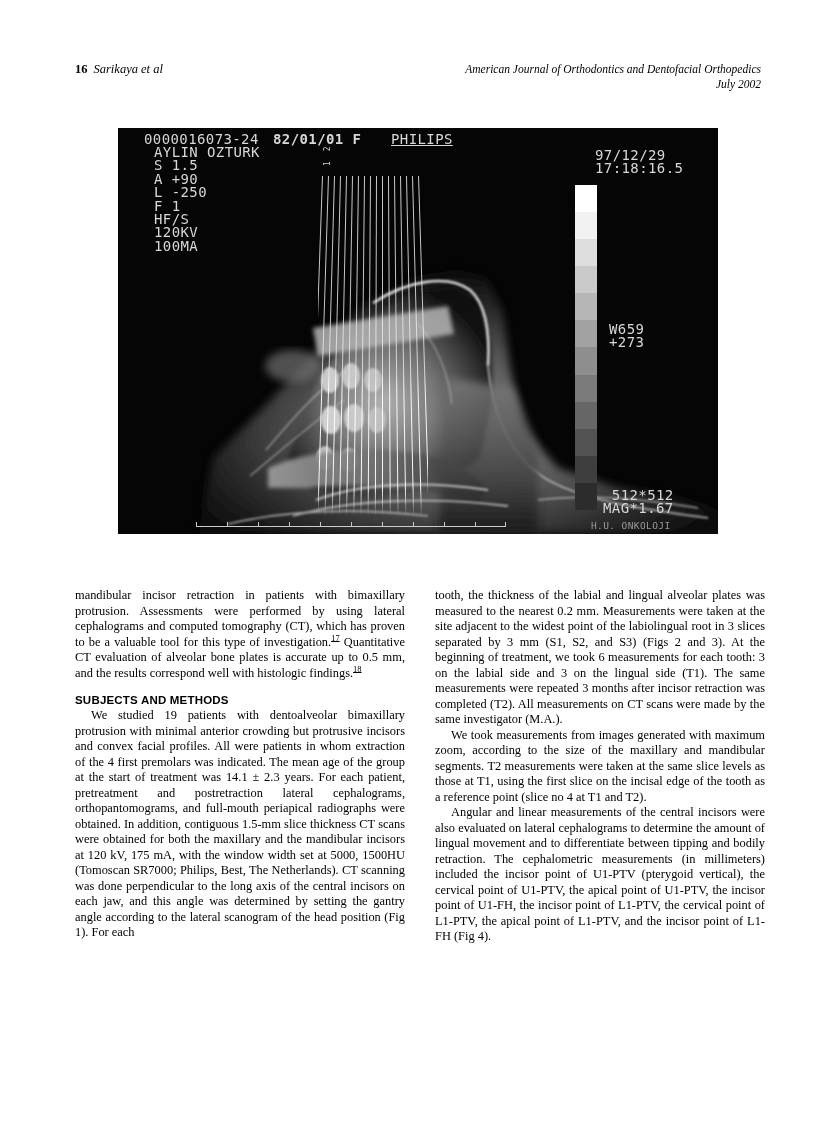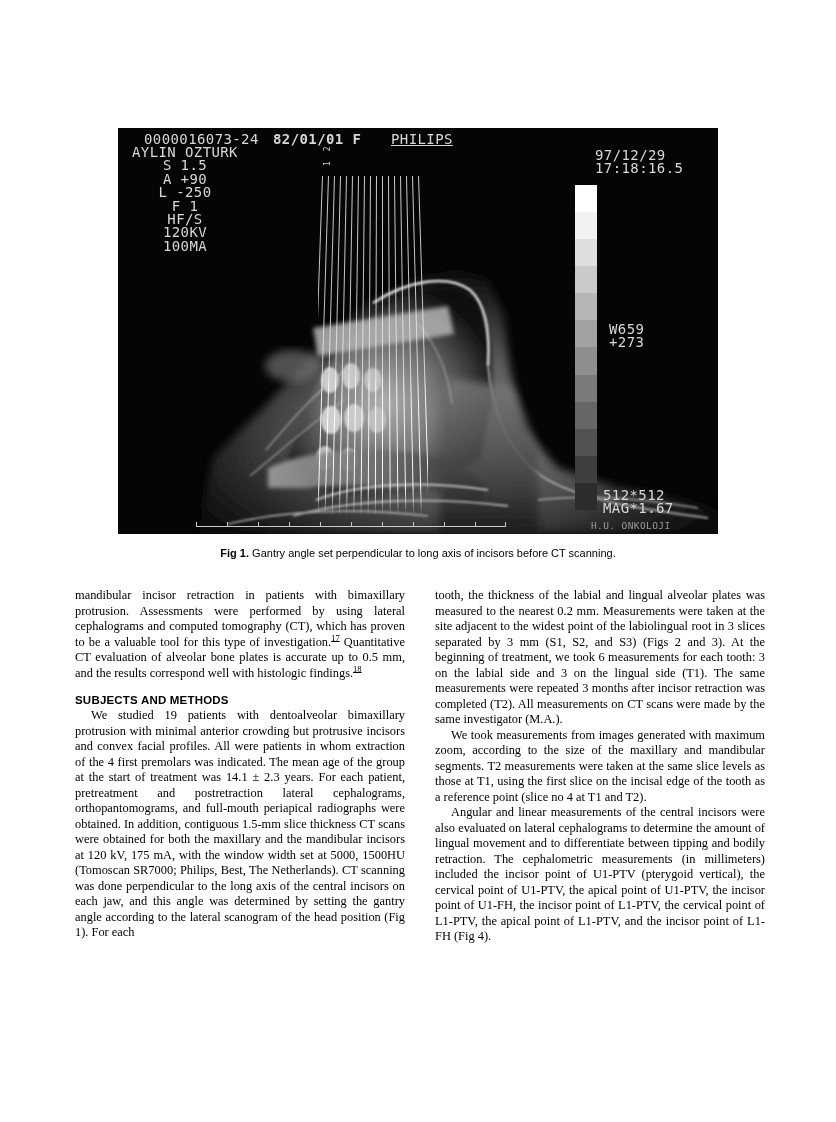--- a/index.html
+++ b/index.html
@@ -84,23 +84,23 @@
     font-size: 14px;
     line-height: 13.4px;
     color: #d8d8d8;
     letter-spacing: 0.4px;
     white-space: pre;
   }
   .ct-hdr-id   { left: 26px;  top: 5px; }
   .ct-hdr-dob  { left: 155px; top: 5px; font-weight: bold; }
   .ct-hdr-mfr  { left: 273px; top: 5px; text-decoration: underline; }
   .ct-hdr-date { left: 477px; top: 21px; }
-  .ct-params   { left: 14px;  top: 18px; text-align: center; }
+  .ct-params   { left: 36px;  top: 18px; }
   .ct-window   { left: 491px; top: 195px; }
-  .ct-matrix   { left: 485px; top: 361px; }
+  .ct-matrix   { left: 485px; top: 361px; text-align: right; }
   .ct-inst     { left: 473px; top: 391px; color: #9a9a9a; font-size: 9.5px; }
 
   
   .gray-bar {
     position: absolute;
     left: 457px;
     top: 57px;
     width: 22px;
     height: 325px;
     display: flex;
@@ -213,20 +213,29 @@
     vertical-align: super;
     line-height: 0;
     text-decoration: underline;
   }
 </style>
 </head>
 <body>
 
 <div class="page">
 
+  <div class="running-head">
+    <div class="rh-left">
+      <span class="pagenum">16</span><span>Sarikaya et al</span>
+    </div>
+    <div class="rh-right">
+      <span>American Journal of Orthodontics and Dentofacial Orthopedics</span>
+      <span class="line2">July 2002</span>
+    </div>
+  </div>
 
   <div class="figure-block">
 
     <div class="ct-image">
 
       <svg class="ct-anat" viewBox="0 0 600 406" preserveAspectRatio="none">
         <defs>
           <radialGradient id="softTissue" cx="50%" cy="60%" r="62%">
             <stop offset="0%" stop-color="#8a8a8a"></stop>
             <stop offset="42%" stop-color="#5e5e5e"></stop>
@@ -373,24 +382,20 @@
           <i style="left:124px"></i>
           <i style="left:155px"></i>
         <i style="left:186px"></i>
           <i style="left:217px"></i>
           <i style="left:248px"></i>
         <i style="left:279px"></i>
           <i style="left:309px"></i>
       </div>
     </div>
 
-    <div class="fig-caption">
-      <span class="fignum">Fig 1.</span>
-      <span>Gantry angle set perpendicular to long axis of incisors before CT scanning.</span>
-    </div>
   </div>
 
   <div class="columns">
 
     <div class="col col-left">
       <p class="noindent"><span>mandibular incisor retraction in patients with bimaxillary protrusion. Assessments were performed by using lateral cephalograms and computed tomography (CT), which has proven to be a valuable tool for this type of investigation.</span><sup>17</sup><span> Quantitative CT evaluation of alveolar bone plates is accurate up to 0.5 mm, and the results correspond well with histologic findings.</span><sup>18</sup></p>
 
       <h2>SUBJECTS AND METHODS</h2>
 
       <p>We studied 19 patients with dentoalveolar bimaxillary protrusion with minimal anterior crowding but protrusive incisors and convex facial profiles. All were patients in whom extraction of the 4 first premolars was indicated. The mean age of the group at the start of treatment was 14.1 ± 2.3 years. For each patient, pretreatment and postretraction lateral cephalograms, orthopantomograms, and full-mouth periapical radiographs were obtained. In addition, contiguous 1.5-mm slice thickness CT scans were obtained for both the maxillary and the mandibular incisors at 120 kV, 175 mA, with the window width set at 5000, 1500HU (Tomoscan SR7000; Philips, Best, The Netherlands). CT scanning was done perpendicular to the long axis of the central incisors on each jaw, and this angle was determined by setting the gantry angle according to the lateral scanogram of the head position (Fig 1). For each</p>

